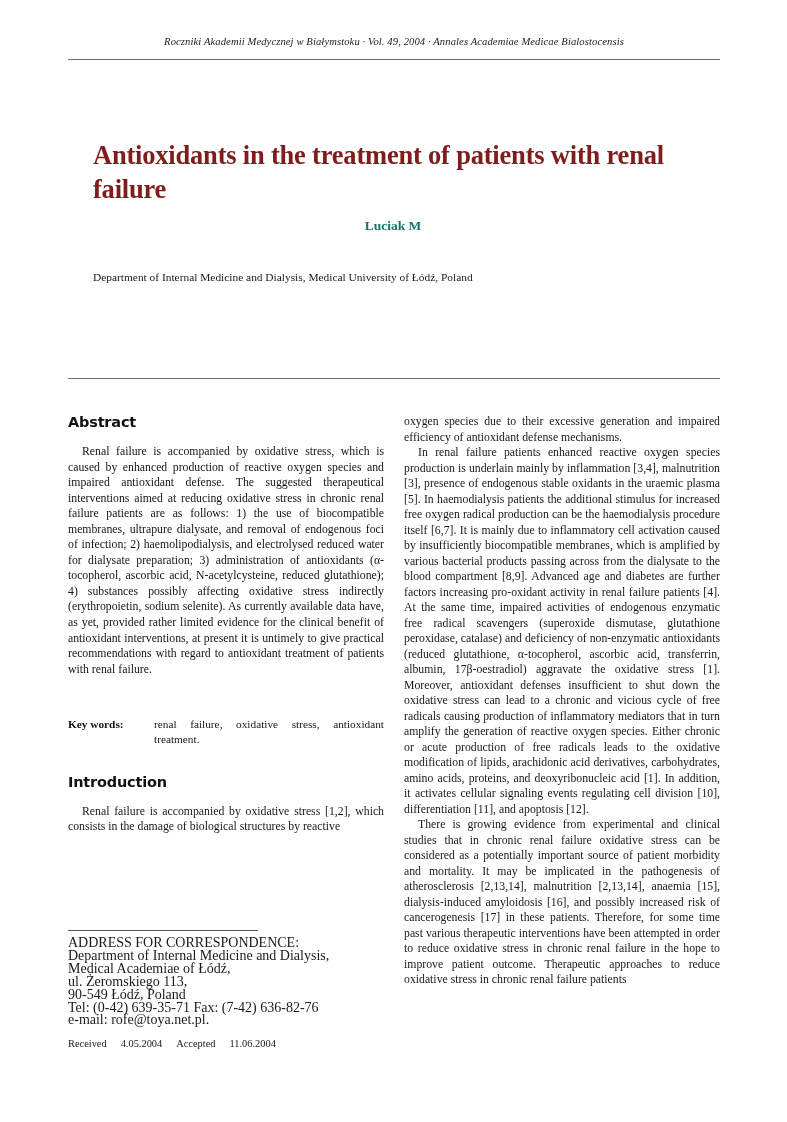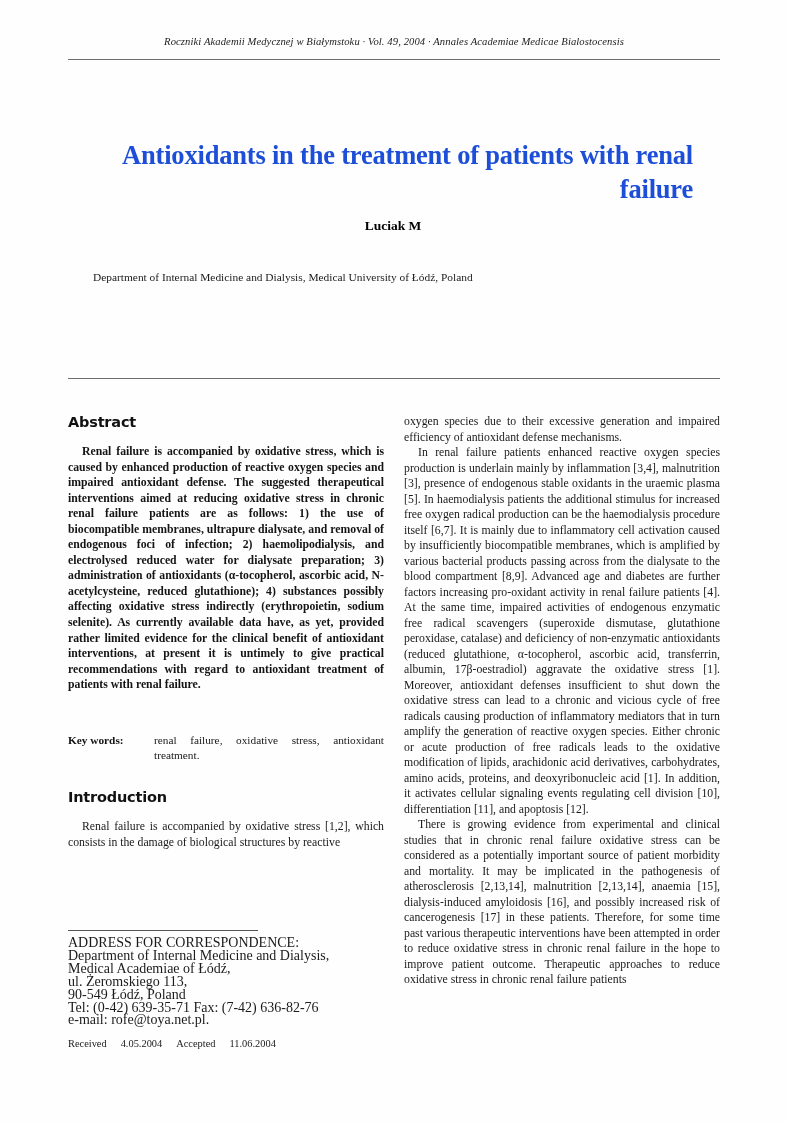--- a/index.html
+++ b/index.html
@@ -43,36 +43,36 @@
     height: 1px;
     background: #6d6d6d;
   }
 
   
   .title {
     position: absolute;
     left: 93px;
     top: 138px;
     width: 600px;
-    text-align: right;
+    text-align: left;
     font-weight: bold;
     font-size: 26.5px;
     line-height: 34px;
     letter-spacing: -0.2px;
-    color: #1d4ed8;
+    color: #7f1d1d;
   }
   .author {
     position: absolute;
     left: 93px;
     top: 218px;
     width: 600px;
     text-align: center;
     font-weight: bold;
     font-size: 13.5px;
-    color: #000000;
+    color: #0f766e;
   }
   .affiliation {
     position: absolute;
     left: 93px;
     top: 271px;
     width: 600px;
     text-align: left;
     font-size: 11.4px;
     color: #1a1a1a;
   }
@@ -99,21 +99,21 @@
     font-family: "DejaVu Sans", "Liberation Sans", sans-serif;
     font-weight: bold;
     font-size: 14.5px;
     letter-spacing: -0.2px;
     color: #111;
   }
   h2.section.intro { margin-top: 26px; }
 
   p.abs {
     margin: 0;
-    font-weight: bold;
+    font-weight: normal;
     font-size: 11.75px;
     line-height: 15.55px;
     text-align: justify;
     text-indent: 14px;
     color: #141414;
     hyphens: manual;
   }
 
   p.body {
     margin: 0;

